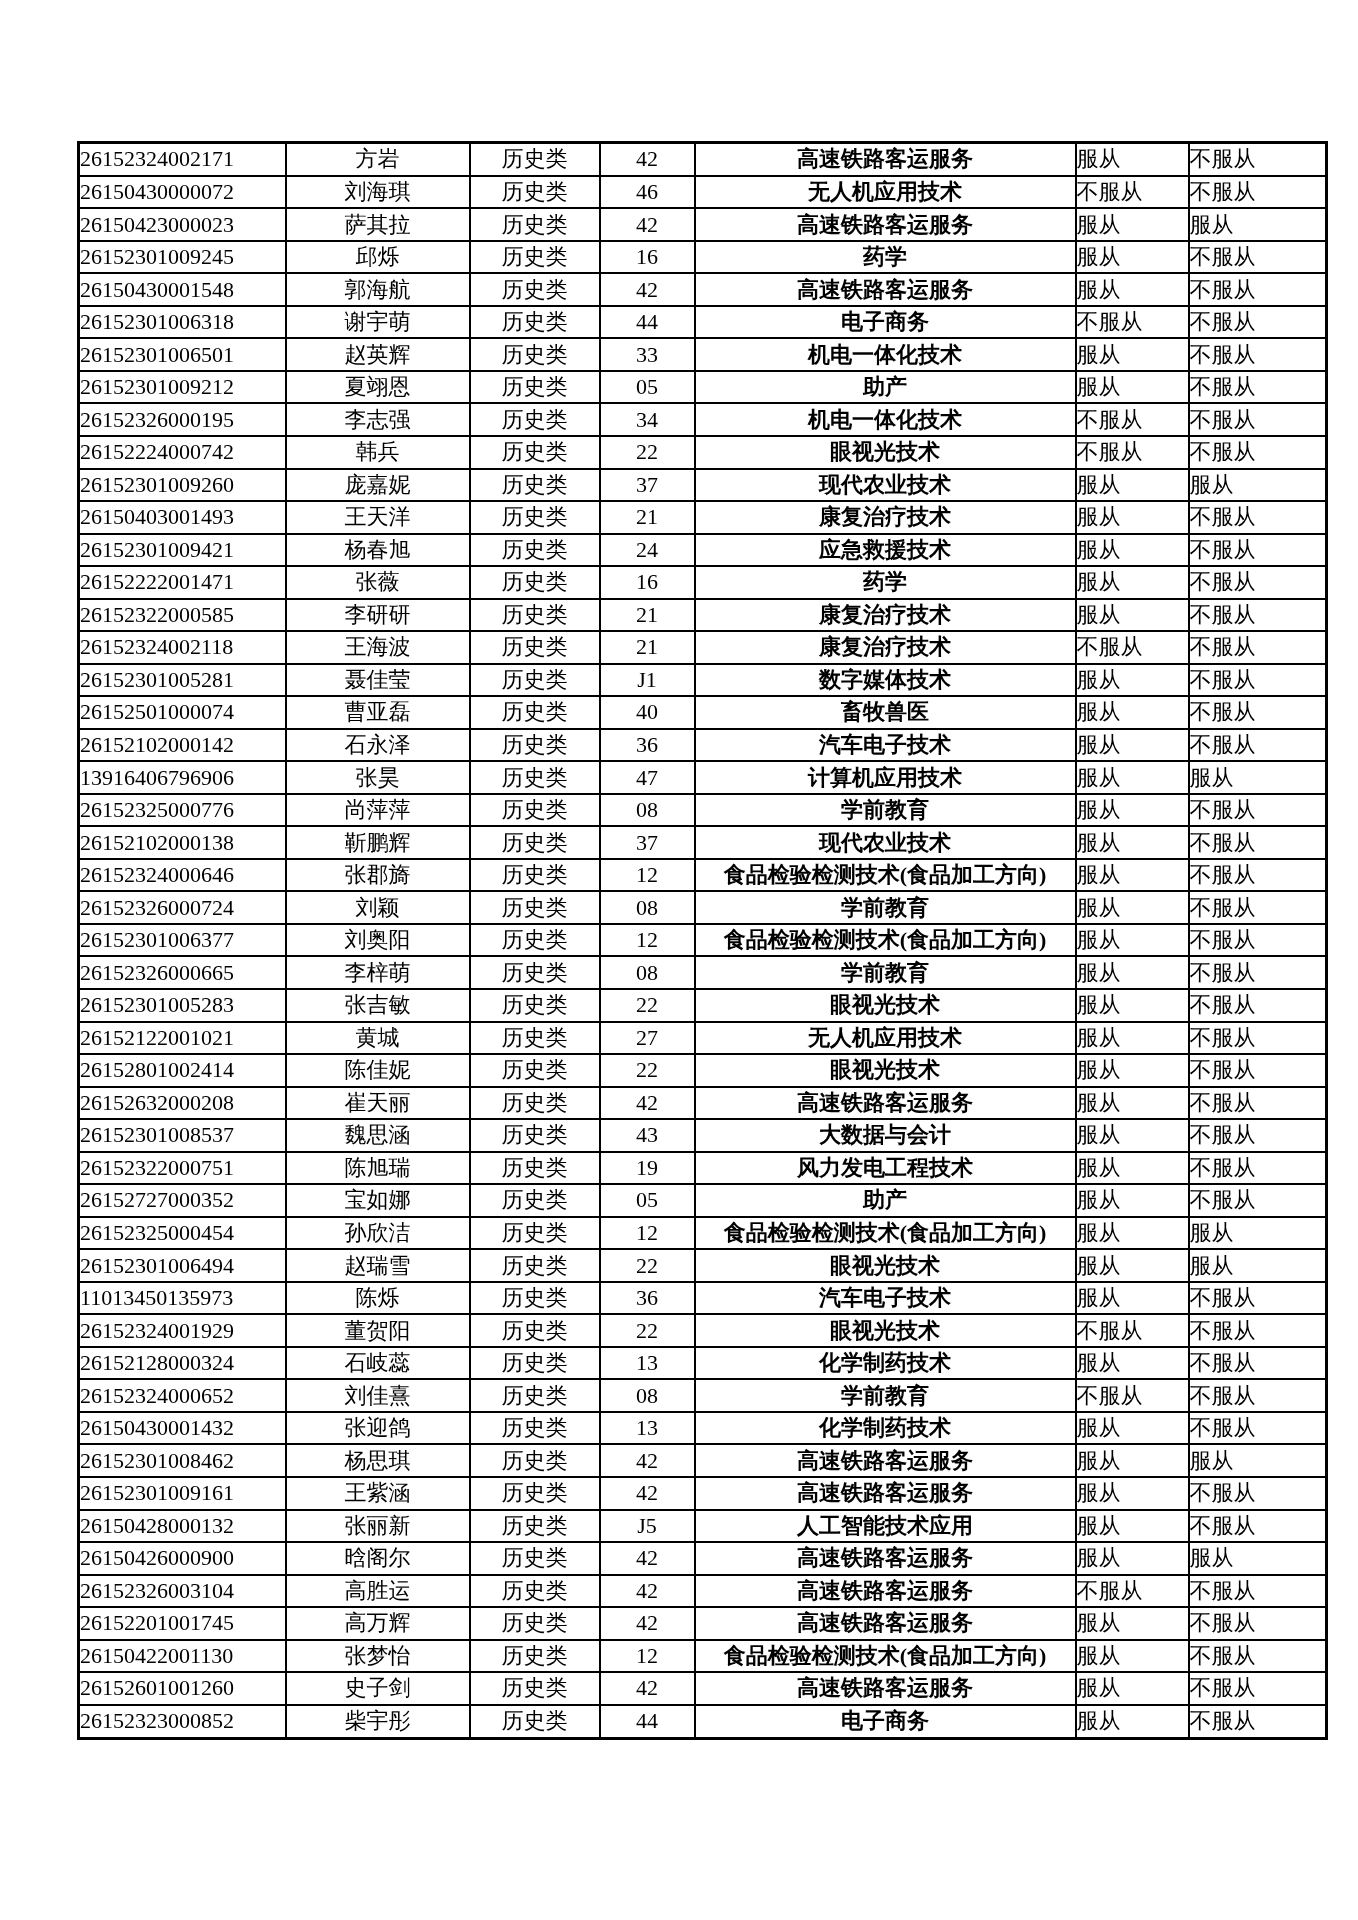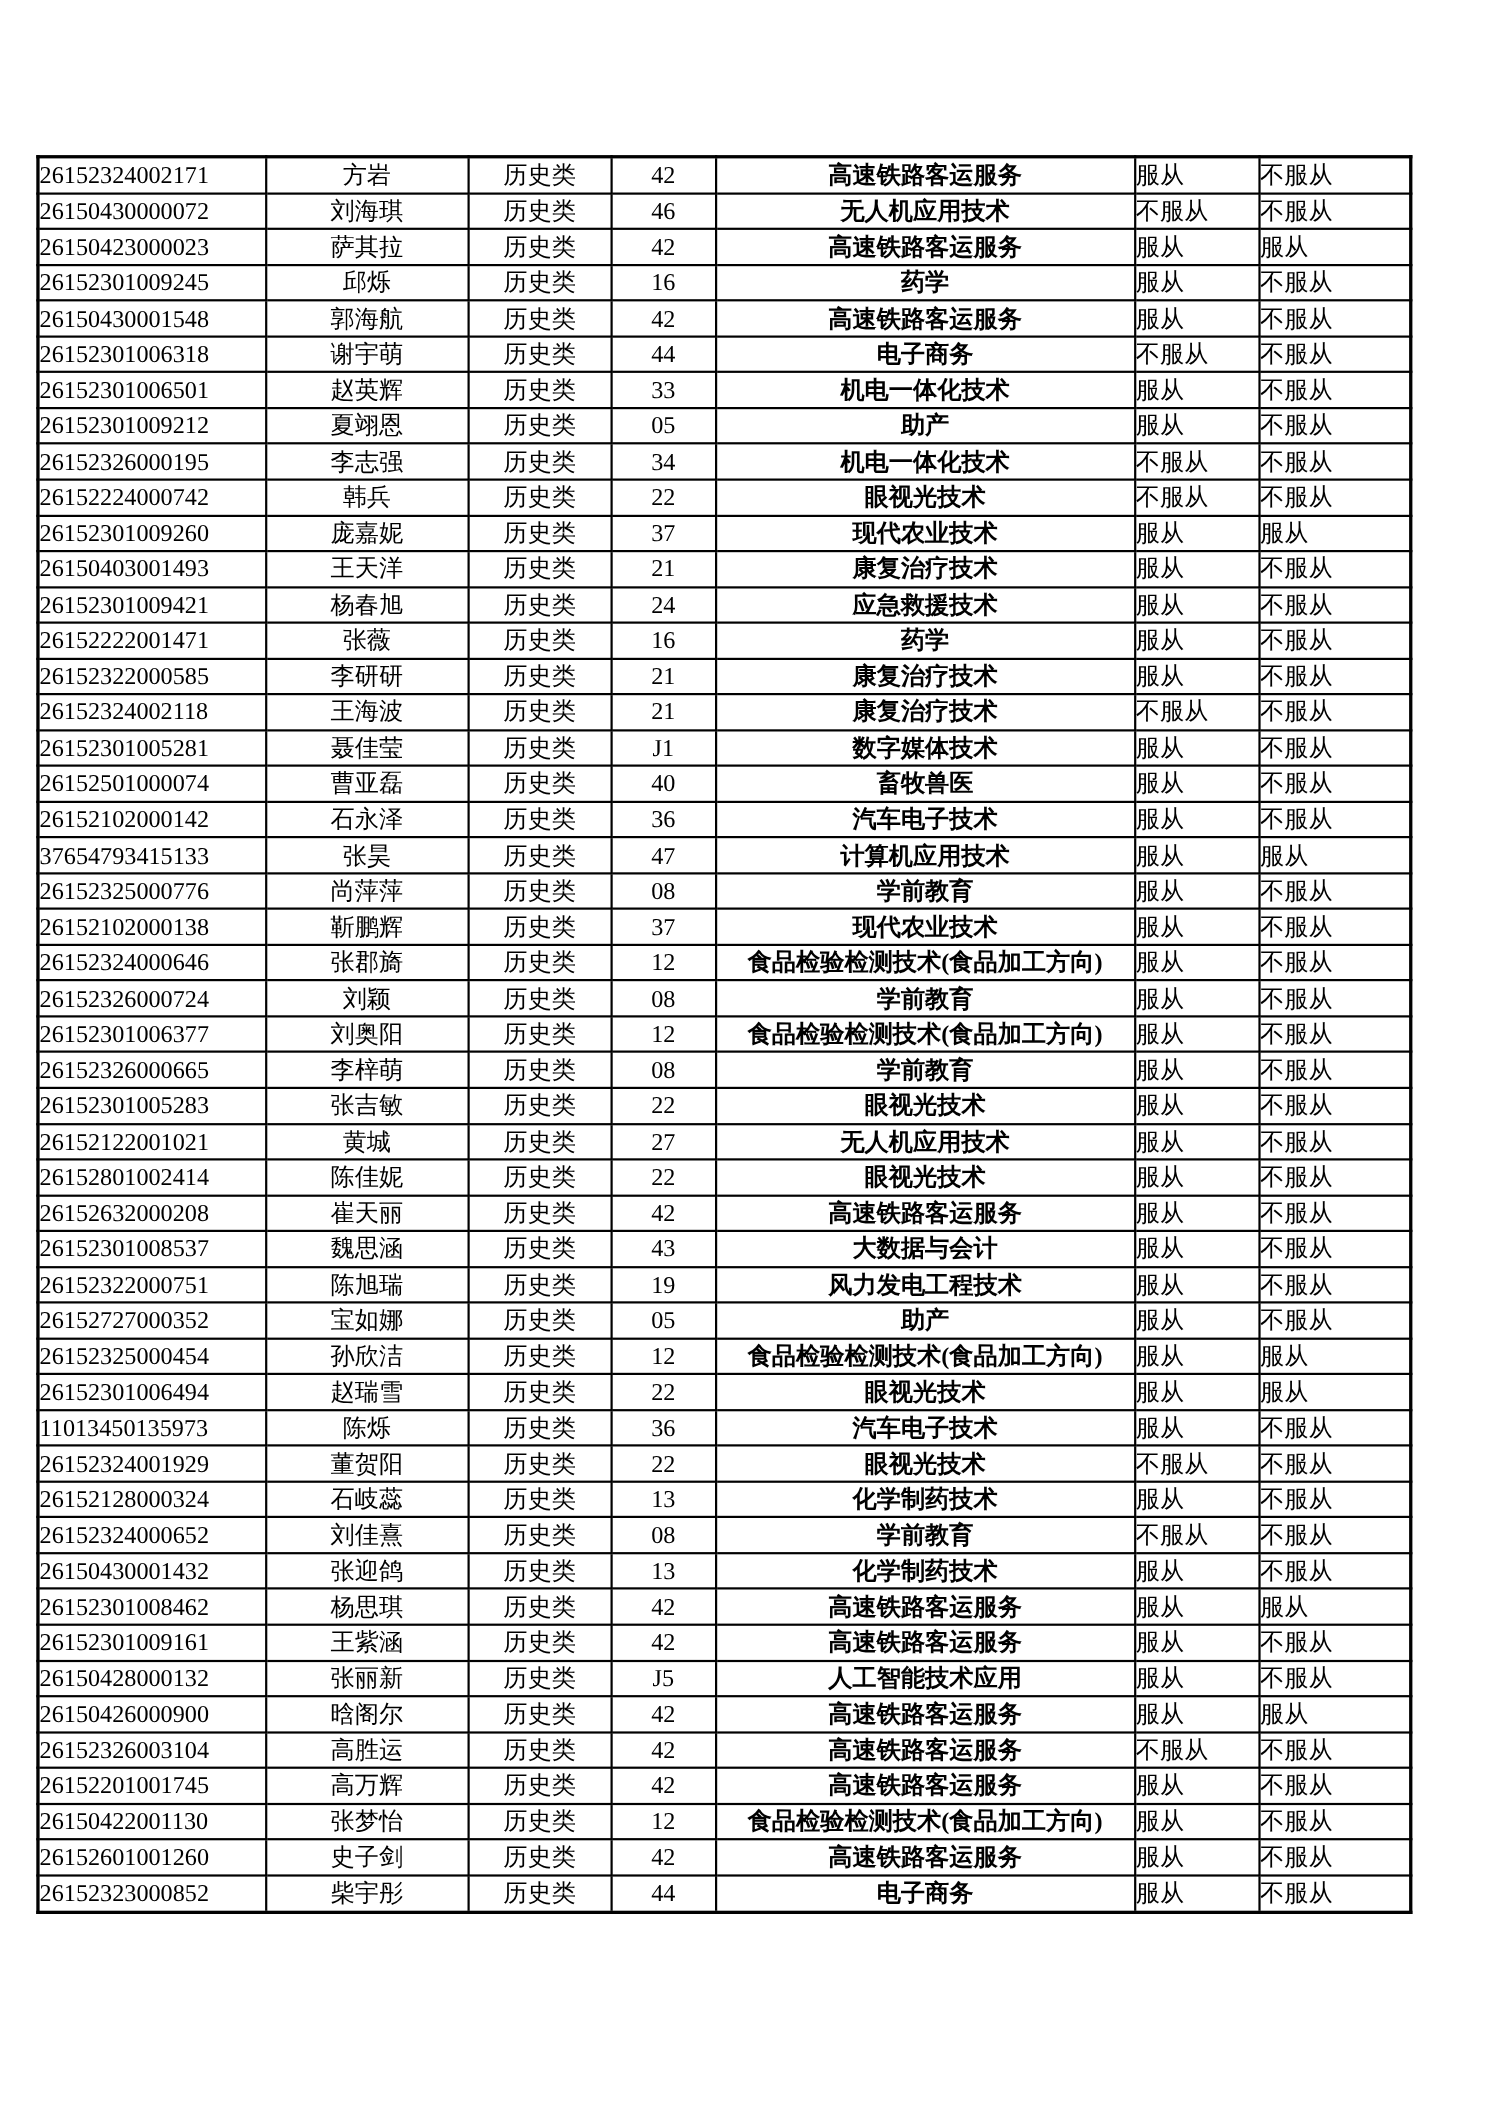--- a/index.html
+++ b/index.html
@@ -7,20 +7,21 @@
     padding: 0;
     background: #ffffff;
   }
   .page {
     position: relative;
     width: 1182px;
     height: 1920px;
     background: #ffffff;
     font-family: "Liberation Serif", "DejaVu Serif", serif;
     color: #000000;
+    margin-left: 44px;
   }
   table.roster {
     position: absolute;
     left: 33px;
     top: 141px;
     width: 1248px;
     height: 1599px;
     border-collapse: collapse;
     table-layout: fixed;
     border: 3px solid #000000;
@@ -227,21 +228,21 @@
         <tr>
           <td class="a-left">26152102000142</td>
           <td class="a-center">石永泽</td>
           <td class="a-center">历史类</td>
           <td class="a-center">36</td>
           <td class="a-center cell-major">汽车电子技术</td>
           <td class="a-obey">服从</td>
           <td class="a-obey">不服从</td>
         </tr>
         <tr>
-          <td class="a-left">37654793415133</td>
+          <td class="a-left">13916406796906</td>
           <td class="a-center">张昊</td>
           <td class="a-center">历史类</td>
           <td class="a-center">47</td>
           <td class="a-center cell-major">计算机应用技术</td>
           <td class="a-obey">服从</td>
           <td class="a-obey">服从</td>
         </tr>
         <tr>
           <td class="a-left">26152325000776</td>
           <td class="a-center">尚萍萍</td>

